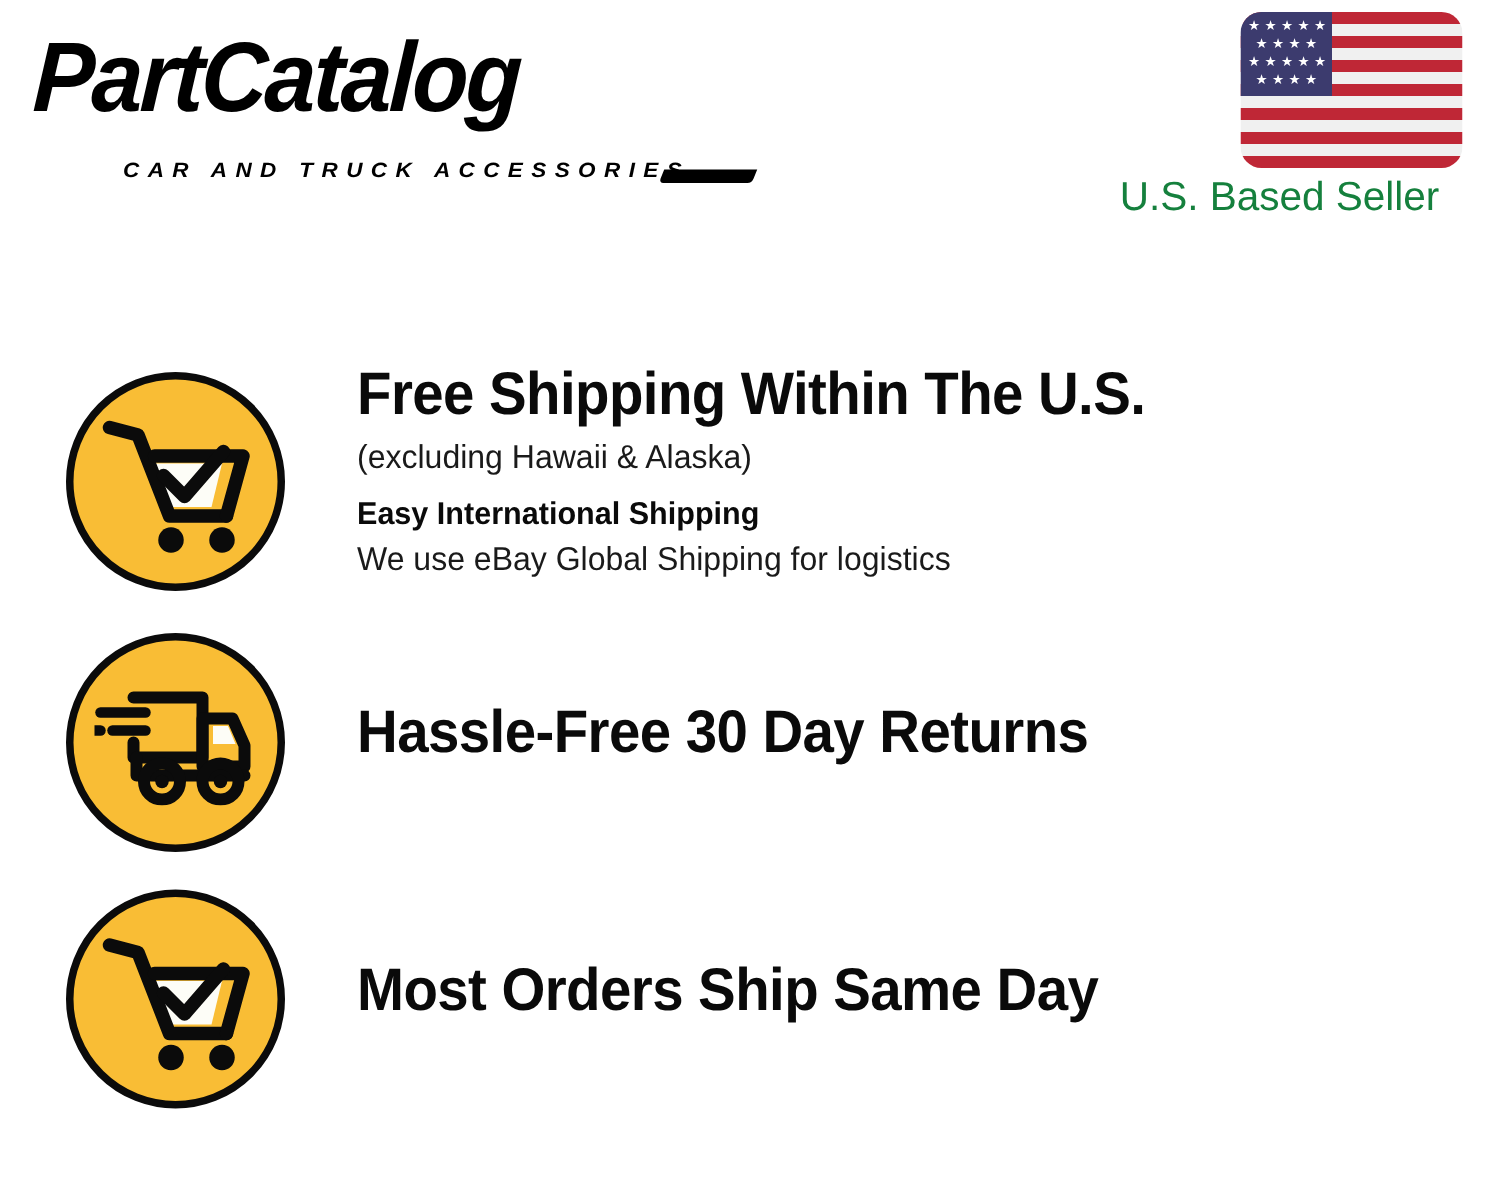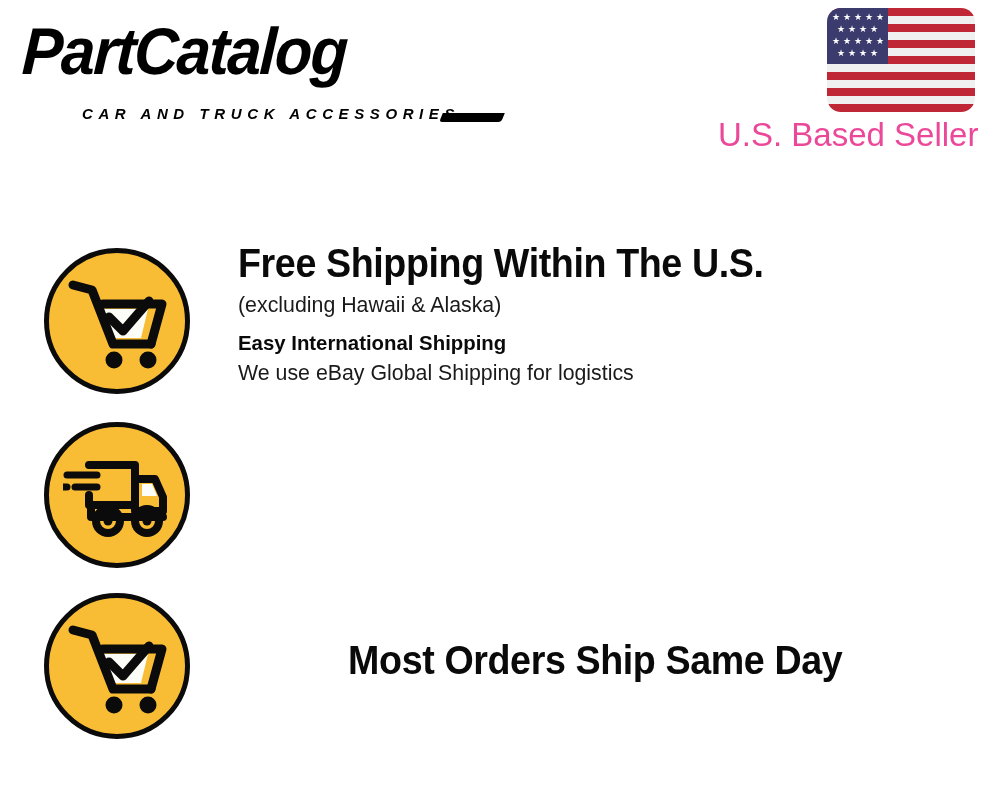--- a/index.html
+++ b/index.html
@@ -108,27 +108,27 @@
     position: absolute;
     color: #ffffff;
     font-size: 9px;
     line-height: 9px;
   }
   #us-seller-label {
     position: absolute;
     left: 0;
     top: 108px;
     width: 270px;
-    text-align: left;
+    text-align: center;
     padding-right: 2px;
-    font-size: 33px;
+    font-size: 27px;
     font-weight: 400;
     letter-spacing: 0px;
     white-space: nowrap;
-    color: #ec4899;
+    color: #15803d;
   }
 
   
   .feature-row {
     position: absolute;
     left: 0;
     width: 1000px;
   }
   #feature-row-0 { top: 240px; height: 165px; }
   #feature-row-1 { top: 415px; height: 160px; }
@@ -289,33 +289,36 @@
 
       <path d="M28 52 L28 64 L100 64" fill="none" stroke="#0b0b0b" stroke-width="8" stroke-linejoin="round" stroke-linecap="round"></path>
 
       <circle cx="45" cy="68" r="12" fill="none" stroke="#0b0b0b" stroke-width="8"></circle>
       <circle cx="84" cy="68" r="12" fill="none" stroke="#0b0b0b" stroke-width="8"></circle>
       <circle cx="45" cy="68" r="4.5" fill="#0b0b0b"></circle>
       <circle cx="84" cy="68" r="4.5" fill="#0b0b0b"></circle>
     </svg>
   </div>
 
+  <div class="feature-text" style="padding-top:50px;">
+    <div class="feature-title">Hassle-Free 30 Day Returns</div>
+  </div>
 
 </div>
 
 <div class="feature-row" id="feature-row-2">
 
   <div class="feature-badge">
     <svg width="104" height="96" viewBox="0 0 104 96" aria-hidden="true">
       <path d="M38 36 L83 36 L76 65 L45 65 Z" fill="#fdfdf7"></path>
       <path d="M8 12 L27 17 L48 71 L86 71" fill="none" stroke="#0b0b0b" stroke-width="9" stroke-linecap="round" stroke-linejoin="round"></path>
       <path d="M86 71 L97 31 L38 31" fill="none" stroke="#0b0b0b" stroke-width="9" stroke-linecap="round" stroke-linejoin="round"></path>
       <path d="M44 44 L58 58 L84 28" fill="none" stroke="#0b0b0b" stroke-width="9" stroke-linecap="round" stroke-linejoin="round"></path>
       <circle cx="49" cy="87" r="8.5" fill="#0b0b0b"></circle>
       <circle cx="83" cy="87" r="8.5" fill="#0b0b0b"></circle>
     </svg>
   </div>
 
-  <div class="feature-text" style="padding-top:52px;text-align:center;">
+  <div class="feature-text" style="padding-top:52px;">
     <div class="feature-title">Most Orders Ship Same Day</div>
   </div>
 
 </div>
 
 </body></html>

